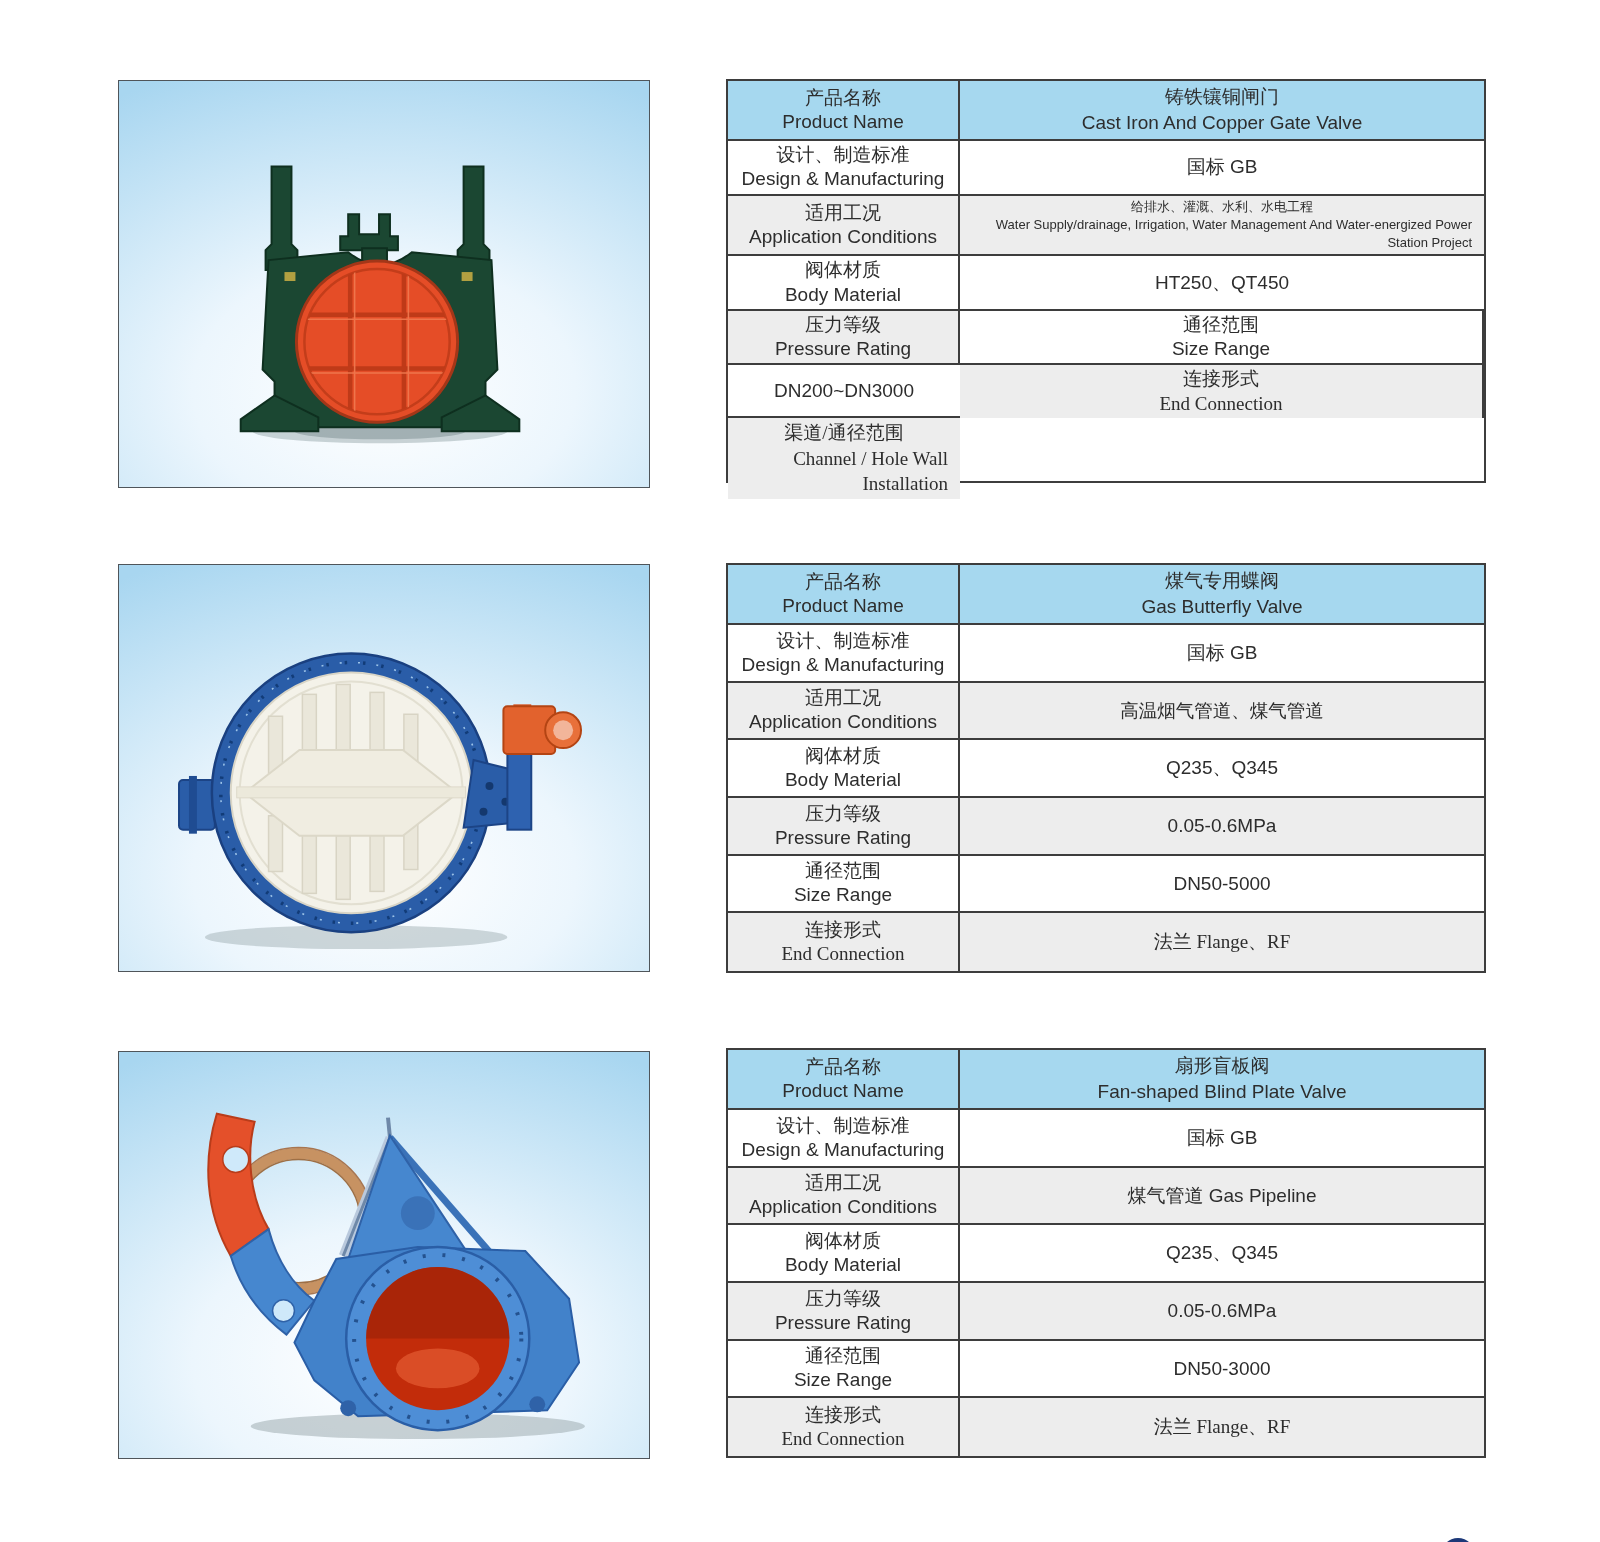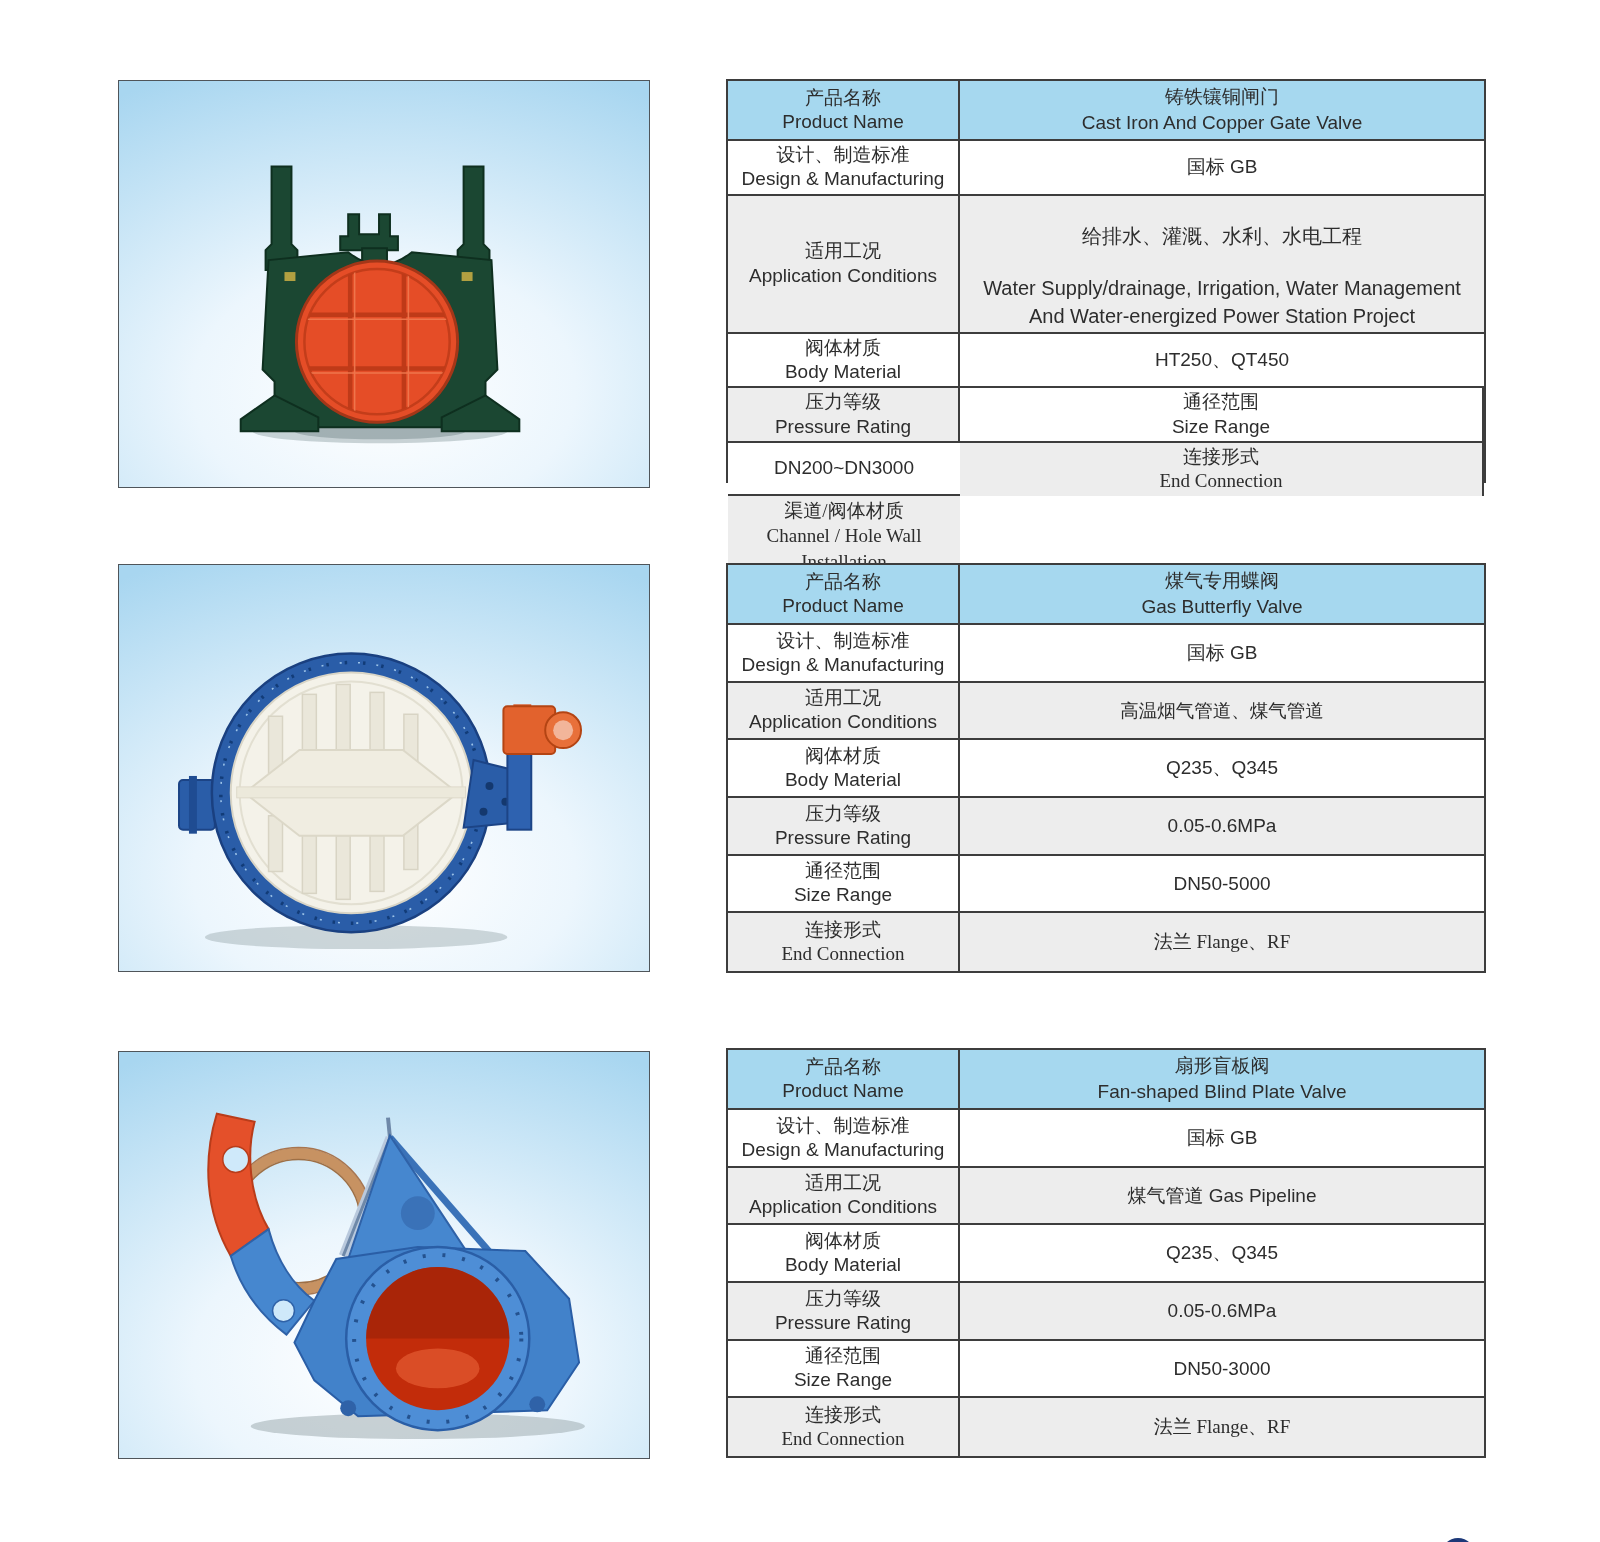--- a/index.html
+++ b/index.html
@@ -15,31 +15,31 @@
   .imgbox svg{display:block;width:100%;height:100%;}
 
   
   .spec{
     position:absolute;left:726px;width:760px;box-sizing:border-box;
     display:grid;grid-template-columns:232px 1fr;
     border:2px solid #3d3d3d;background:#fff;
   }
   .cell{
     display:flex;flex-direction:column;justify-content:center;align-items:center;
-    text-align:center;box-sizing:border-box;padding:2px 12px;
+    text-align:right;box-sizing:border-box;padding:2px 12px;
     border-bottom:2px solid #3d3d3d;
   }
   .cell.lbl{border-right:2px solid #3d3d3d;}
   .cell.b0{border-bottom:none;font-family:Liberation Serif, serif;}
   .hdr{background:#a6d8ef;}
   .w{background:#ffffff;}
   .g{background:#ededed;}
   .lbl span{display:block;font-size:19px;line-height:1.28;}
   .val span{display:block;font-size:19px;line-height:1.35;}
-  .val.small span{font-size:20px;line-height:1.4;margin-top:24px;}
+  .val.small span{font-size:13px;line-height:1.4;}
   .val.mid span{font-size:18.5px;line-height:1.4;}
 
   
   .badge{
     position:absolute;left:1441px;top:1538px;width:34px;height:34px;
     border-radius:50%;background:#1c3878;
   }
 </style>
 </head>
 <body>
@@ -133,21 +133,21 @@
     </div>
     <div class="cell val w">
       <span>DN200~DN3000</span>
     </div>
 
     <div class="cell lbl g b0">
       <span class="zh">连接形式</span>
       <span class="en">End Connection</span>
     </div>
     <div class="cell val g b0">
-      <span>渠道/阀体材质</span>
+      <span>渠道/通径范围</span>
       <span>Channel / Hole Wall Installation</span>
     </div>
   </div>
 
   <div class="imgbox" style="top:564px;">
     <svg viewBox="0 0 532 408" xmlns="http://www.w3.org/2000/svg">
       <ellipse cx="238" cy="374" rx="152" ry="12" fill="#9aa8ac" opacity="0.45"></ellipse>
       <g>
         <rect x="60" y="216" width="36" height="50" rx="4" fill="#2a5da8" stroke="#1c4486" stroke-width="2"></rect>
         <rect x="70" y="212" width="8" height="58" fill="#1f4c92"></rect>

